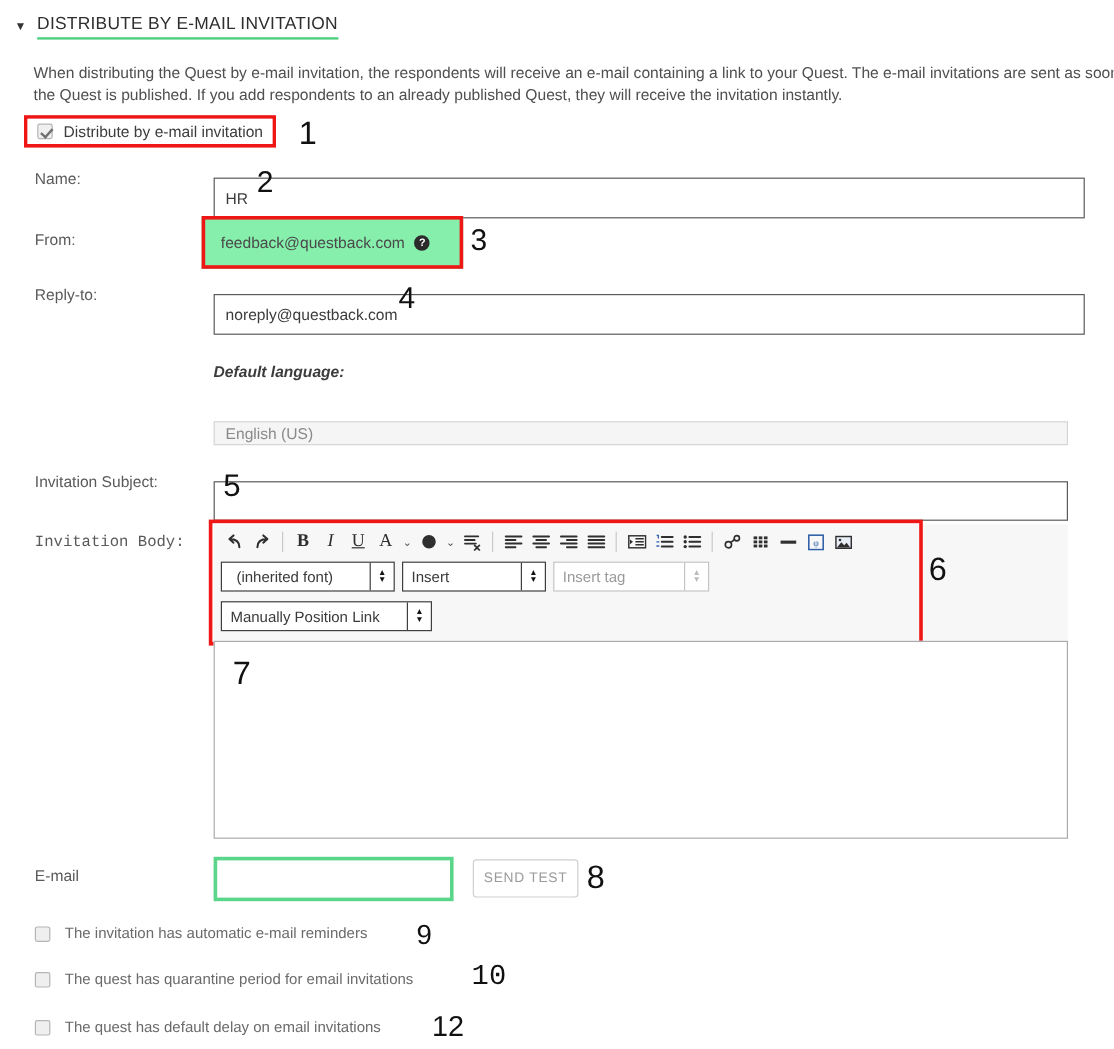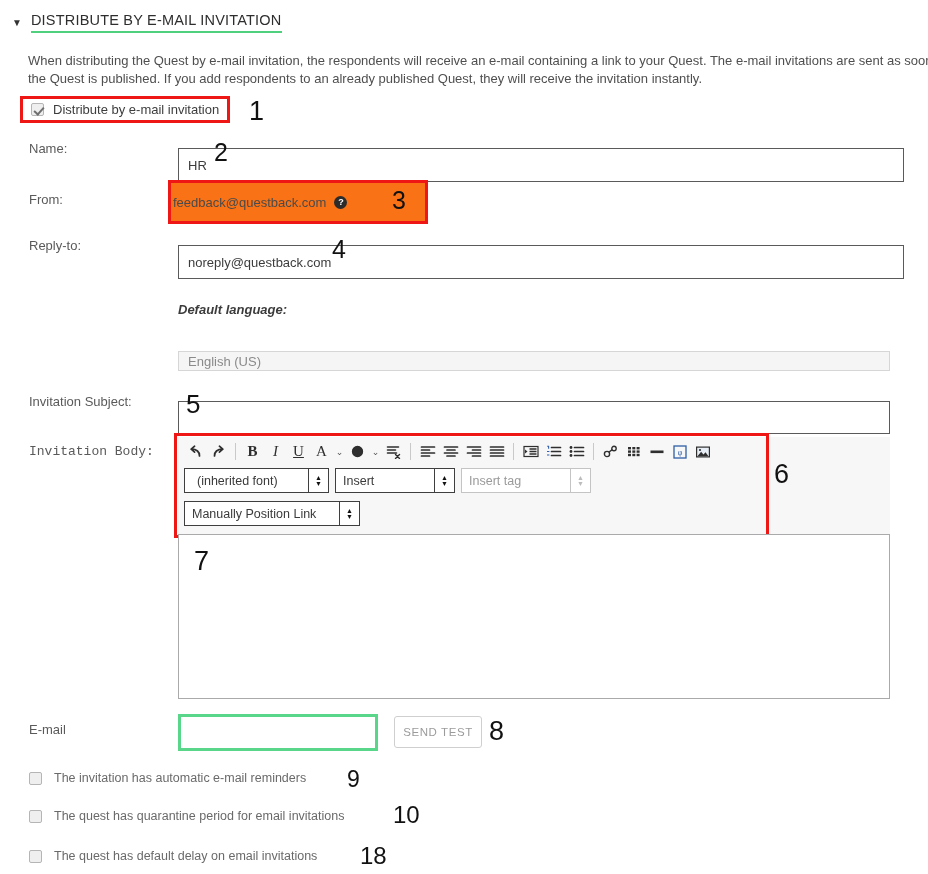--- a/index.html
+++ b/index.html
@@ -115,27 +115,27 @@
     border: 1px solid #d6d6d6;
     background: #f5f5f5;
     color: #8a8a8a;
   }
 
   
   .from-box {
     position: absolute;
     left: 168px;
     top: 180px;
-    width: 260px;
+    width: 218px;
     height: 44px;
     border: 3px solid #ef1616;
-    background: #f97316;
-    display: flex;
-    align-items: center;
-    padding: 0 2px;
+    background: #86efac;
+    display: flex;
+    align-items: center;
+    padding: 0 13px;
     gap: 8px;
   }
   .help-icon {
     width: 13px; height: 13px;
     border-radius: 50%;
     background: #2b2b2b;
     color: #fff;
     font-size: 9px;
     font-weight: bold;
     display: inline-flex;
@@ -480,19 +480,19 @@
 <div class="bcheck" style="top:771px;">
   <span class="cb"></span>
   <span class="lbl-txt">The invitation has automatic e-mail reminders</span>
 </div>
 <span class="num" style="left:347px; top:768px; font-size:23px;">9</span>
 
 <div class="bcheck" style="top:809px;">
   <span class="cb"></span>
   <span class="lbl-txt">The quest has quarantine period for email invitations</span>
 </div>
-<span class="num" style="left:393px; top:803px; font-size:24px;">10</span>
+<span class="num" style="left:393px; top:803px; font-size:24px;font-family:Liberation Mono, monospace;">10</span>
 
 <div class="bcheck" style="top:849px;">
   <span class="cb"></span>
   <span class="lbl-txt">The quest has default delay on email invitations</span>
 </div>
-<span class="num" style="left:360px; top:844px; font-size:24px;">18</span>
+<span class="num" style="left:360px; top:844px; font-size:24px;">12</span>
 
 </body></html>

